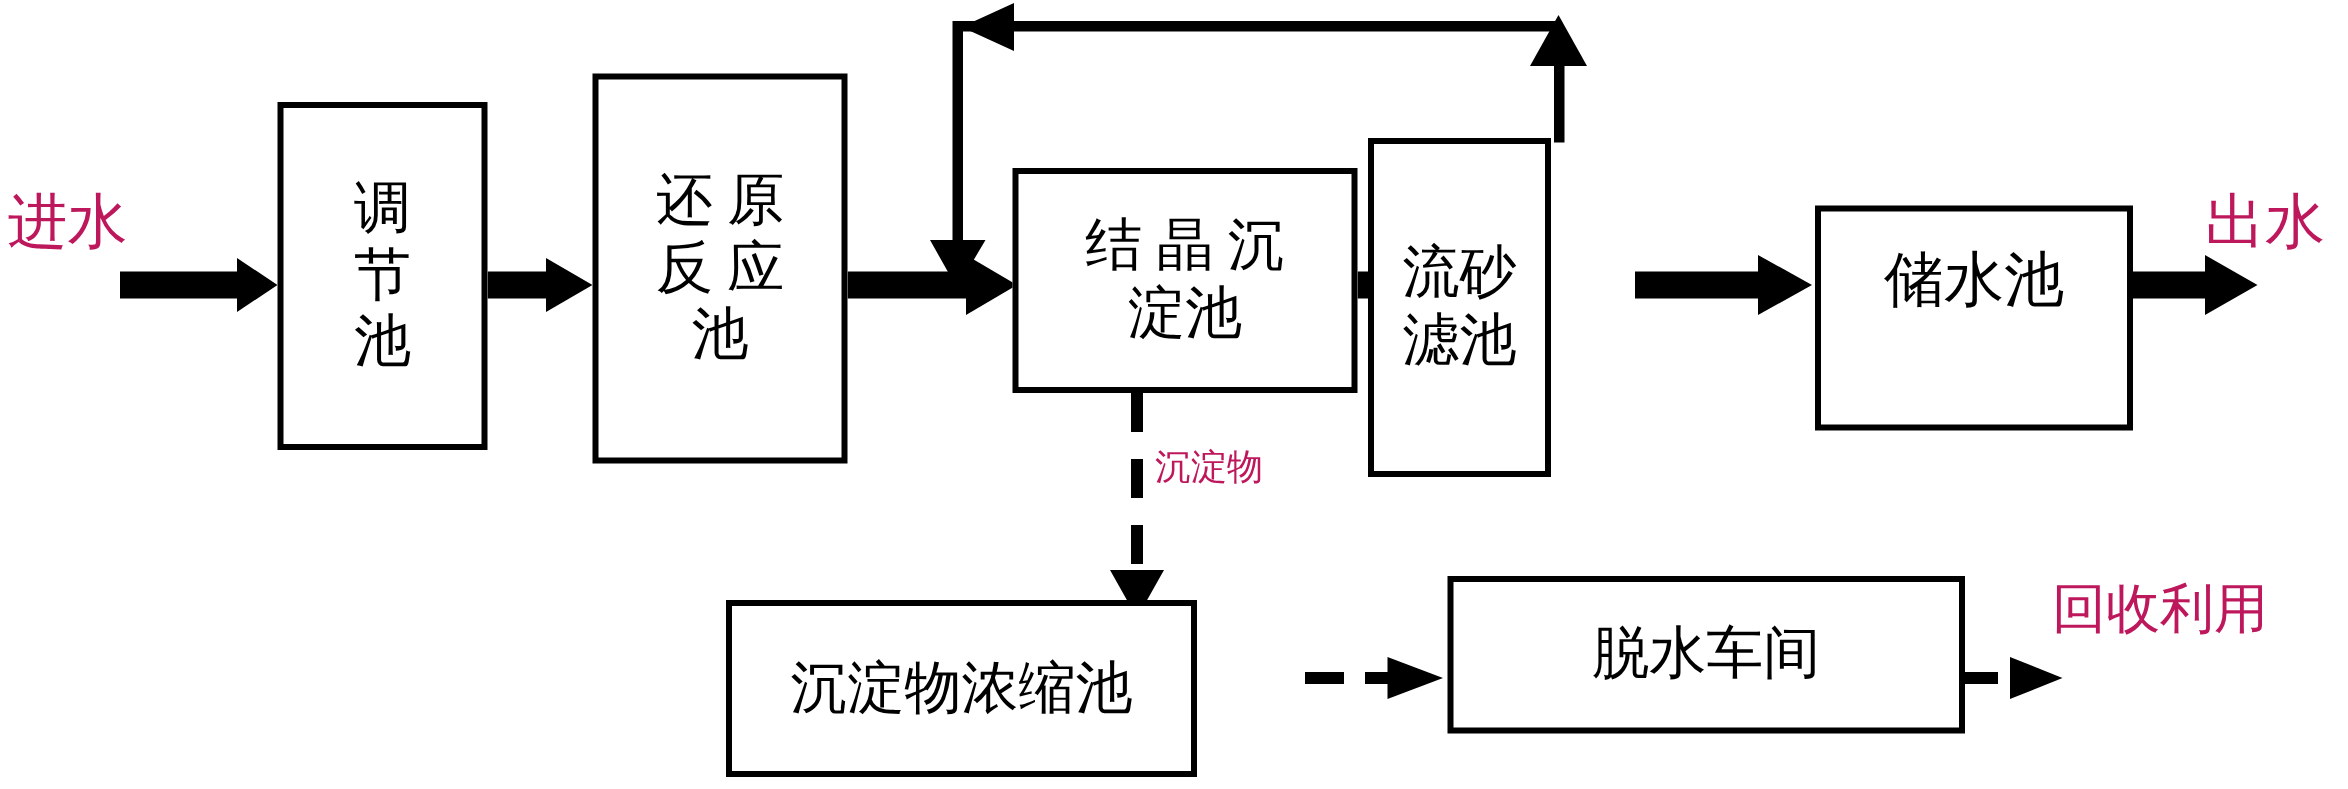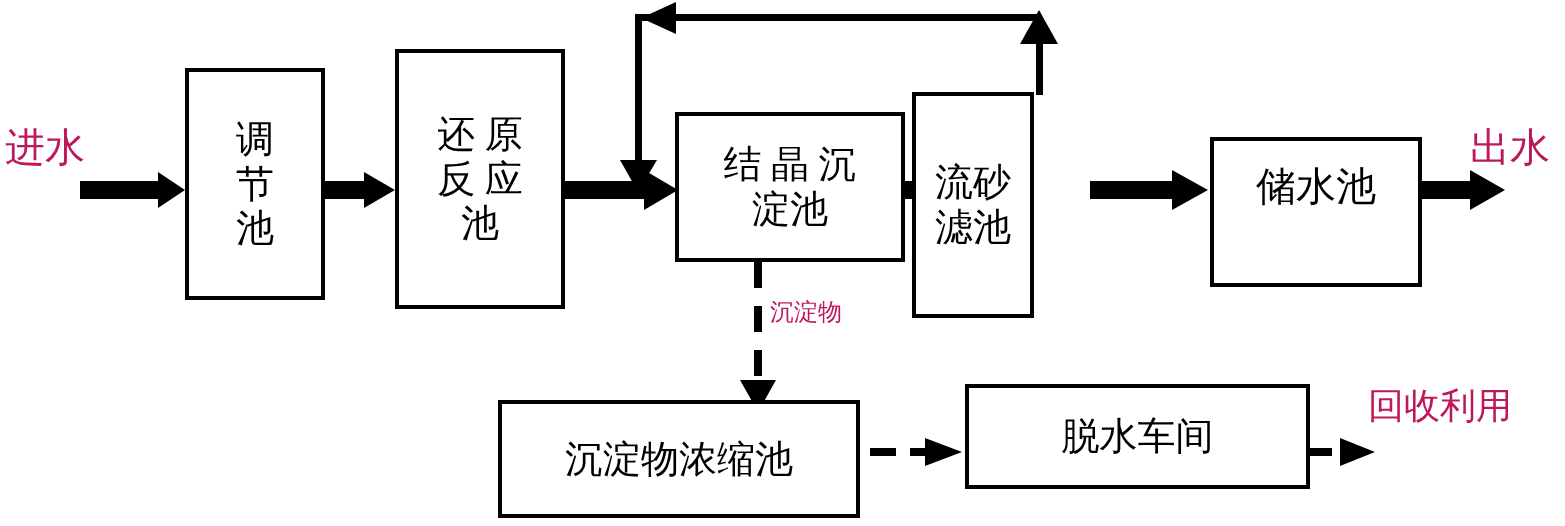--- a/index.html
+++ b/index.html
@@ -109,21 +109,21 @@
 池</div>
 
   <div class="box" style="left:675px;top:112px;width:230px;height:150px;font-size:38px;">结 晶 沉
 淀池</div>
 
   <div class="box" style="left:912px;top:92px;width:122px;height:226px;font-size:38px;">流砂
 滤池</div>
 
   <div class="box" style="left:1210px;top:92px;width:212px;height:150px;font-size:40px;align-items:flex-start;padding-top:22px;margin-top:45px;">储水池</div>
 
-  <div class="box" style="left:498px;top:400px;width:362px;height:118px;font-size:38px;">沉淀物浓缩池</div>
+  <div class="box" style="left:484px;top:400px;width:314px;height:118px;font-size:38px;">沉淀物浓缩池</div>
 
   <div class="box" style="left:965px;top:384px;width:345px;height:105px;font-size:38px;">脱水车间</div>
 
   <div class="lbl" style="left:5px;top:128px;font-size:40px;">进水</div>
 
   <div class="lbl" style="left:1470px;top:128px;font-size:40px;">出水</div>
 
   <div class="lbl" style="left:770px;top:300px;font-size:24px;">沉淀物</div>
 
   <div class="lbl" style="left:1332px;top:388px;font-size:36px;margin-left:36px;">回收利用</div>

